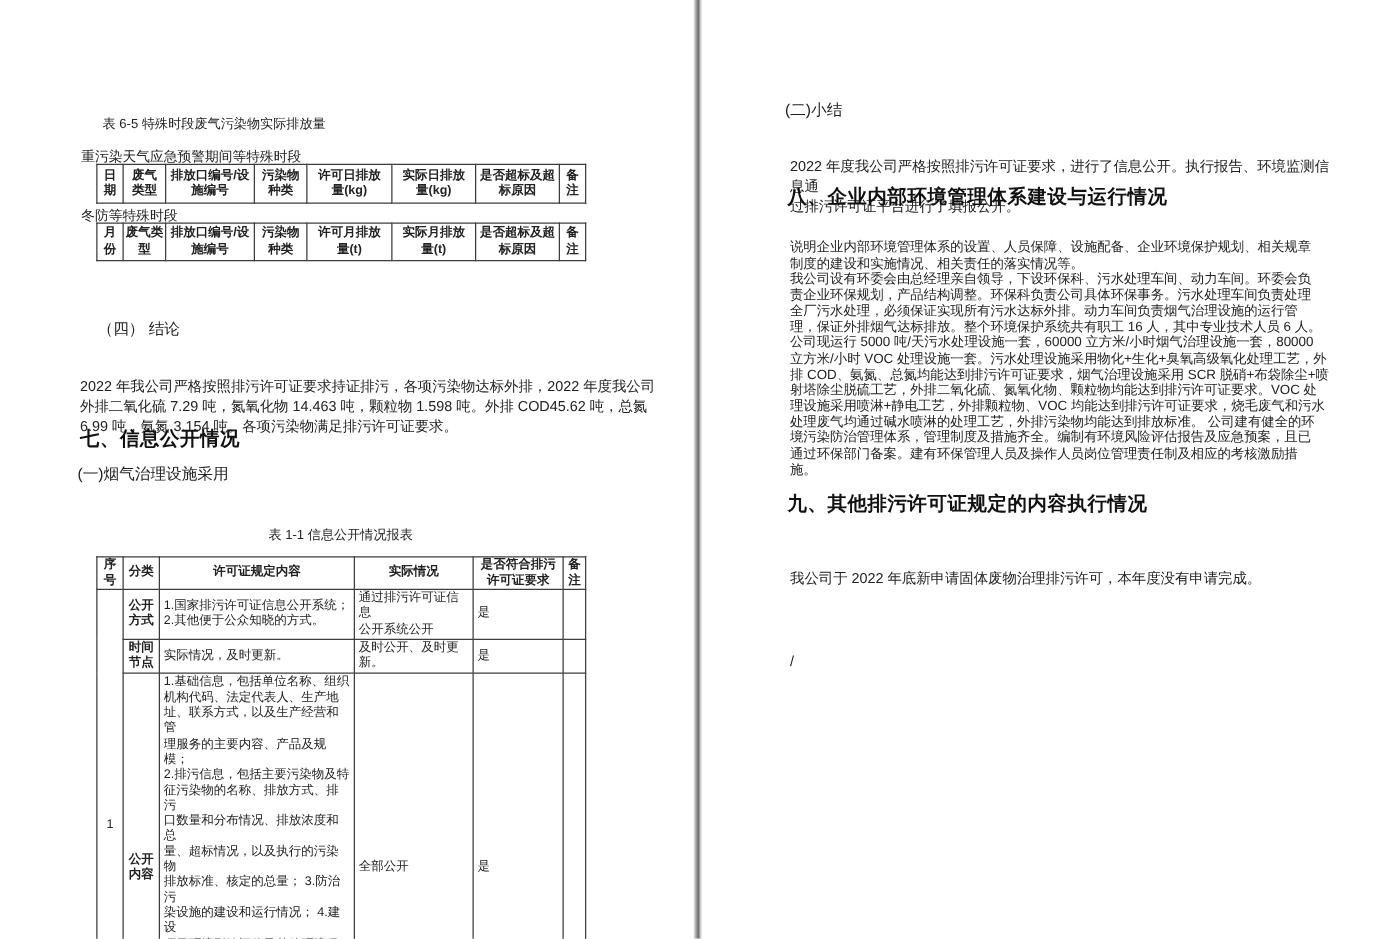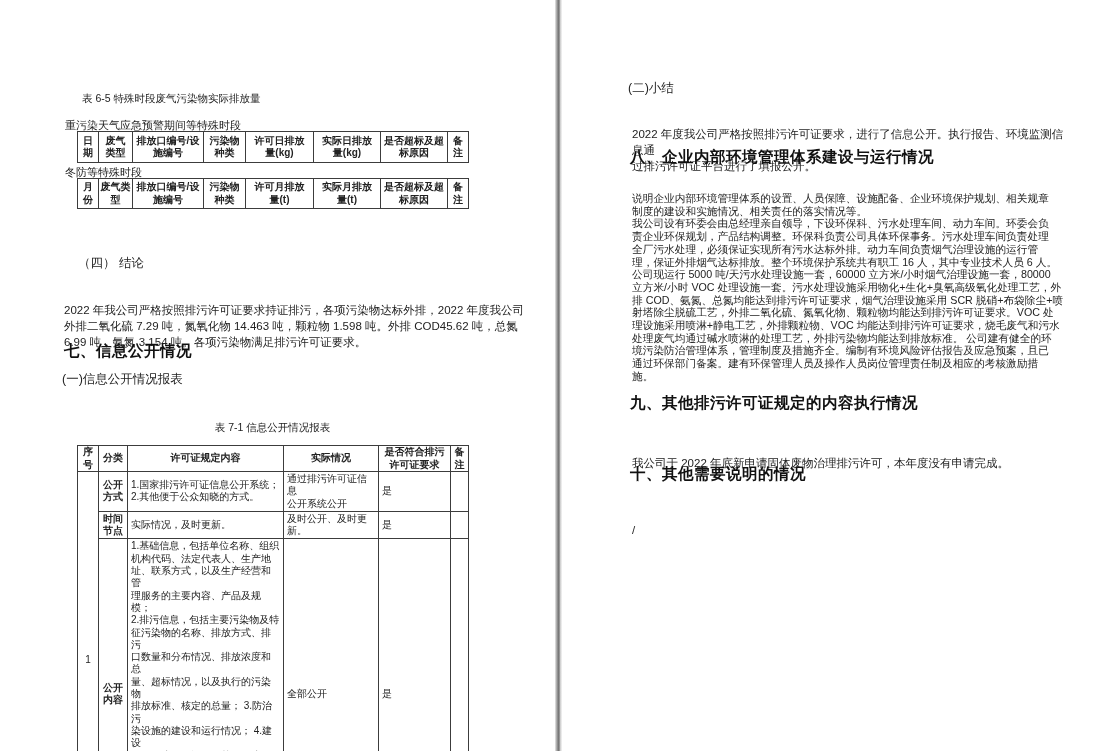--- a/index.html
+++ b/index.html
@@ -112,23 +112,23 @@
       </table>
 
     <div class="abs h-minor" style="left:78px;top:255px;">（四） 结论</div>
 
     <div class="abs body-para" style="left:64px;top:283px;width:482px;">2022 年我公司严格按照排污许可证要求持证排污，各项污染物达标外排，2022 年度我公司
 外排二氧化硫 7.29 吨，氮氧化物 14.463 吨，颗粒物 1.598 吨。外排 COD45.62 吨，总氮
 6.99 吨，氨氮 3.154 吨。各项污染物满足排污许可证要求。</div>
 
     <div class="abs h-major" style="left:64px;top:341px;">七、信息公开情况</div>
 
-    <div class="abs h-minor" style="left:62px;top:371px;">(一)信息公开情况报表</div>
-
-    <div class="abs caption" style="left:77px;top:421px;width:391px;text-align:center;">表 7-1 信息公开情况报表</div>
+    <div class="abs h-minor" style="left:62px;top:371px;">(一)烟气治理设施采用</div>
+
+    <div class="abs caption" style="left:77px;top:421px;width:391px;text-align:center;">表 1-1 信息公开情况报表</div>
 
     <table style="left:77px;top:445px;">
       <colgroup>
         <col style="width:21px">
           <col style="width:29px">
           <col style="width:156px">
         <col style="width:95px">
           <col style="width:72px">
           <col style="width:18px">
       </colgroup>
@@ -213,18 +213,17 @@
 理设施采用喷淋+静电工艺，外排颗粒物、VOC 均能达到排污许可证要求，烧毛废气和污水
 处理废气均通过碱水喷淋的处理工艺，外排污染物均能达到排放标准。 公司建有健全的环
 境污染防治管理体系，管理制度及措施齐全。编制有环境风险评估报告及应急预案，且已
 通过环保部门备案。建有环保管理人员及操作人员岗位管理责任制及相应的考核激励措
 施。</div>
 
     <div class="abs h-major" style="left:68px;top:393px;">九、其他排污许可证规定的内容执行情况</div>
 
     <div class="abs body-para" style="left:70px;top:436px;width:442px;">我公司于 2022 年底新申请固体废物治理排污许可，本年度没有申请完成。</div>
 
-    <div class="abs h-major" style="left:68px;top:464px;">十、其他需要说明的情况</div>
 
     <div class="abs body-para" style="left:70px;top:503px;">/</div>
   </div>
 
 </div>
 
 </body></html>

